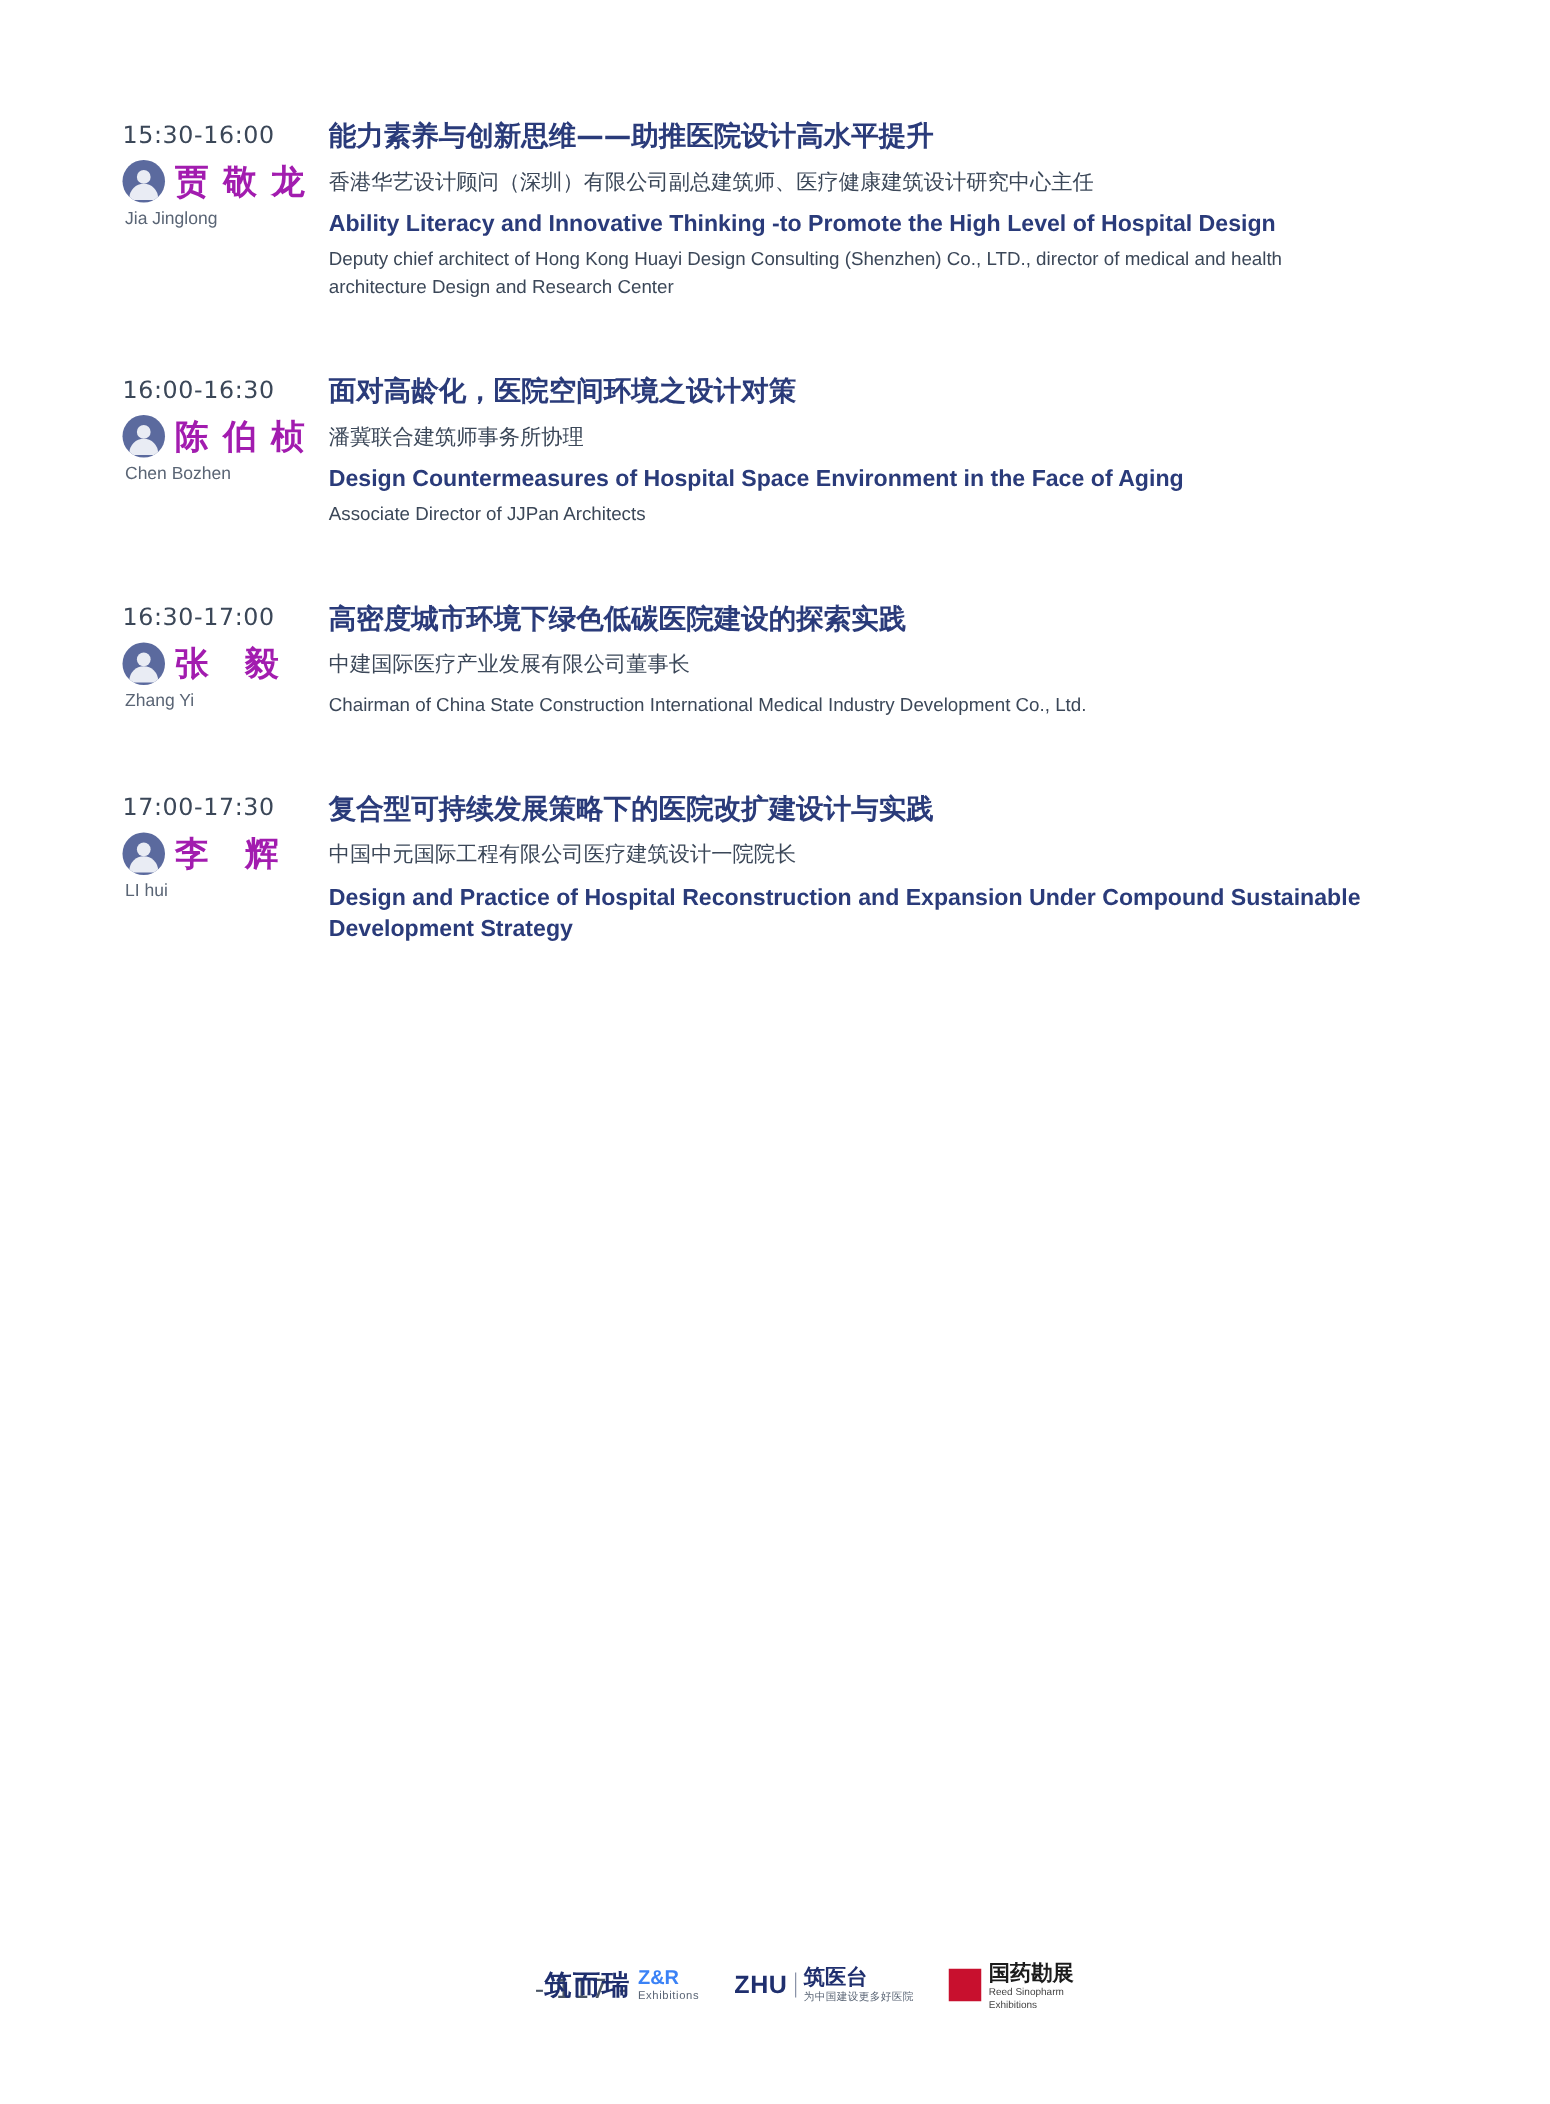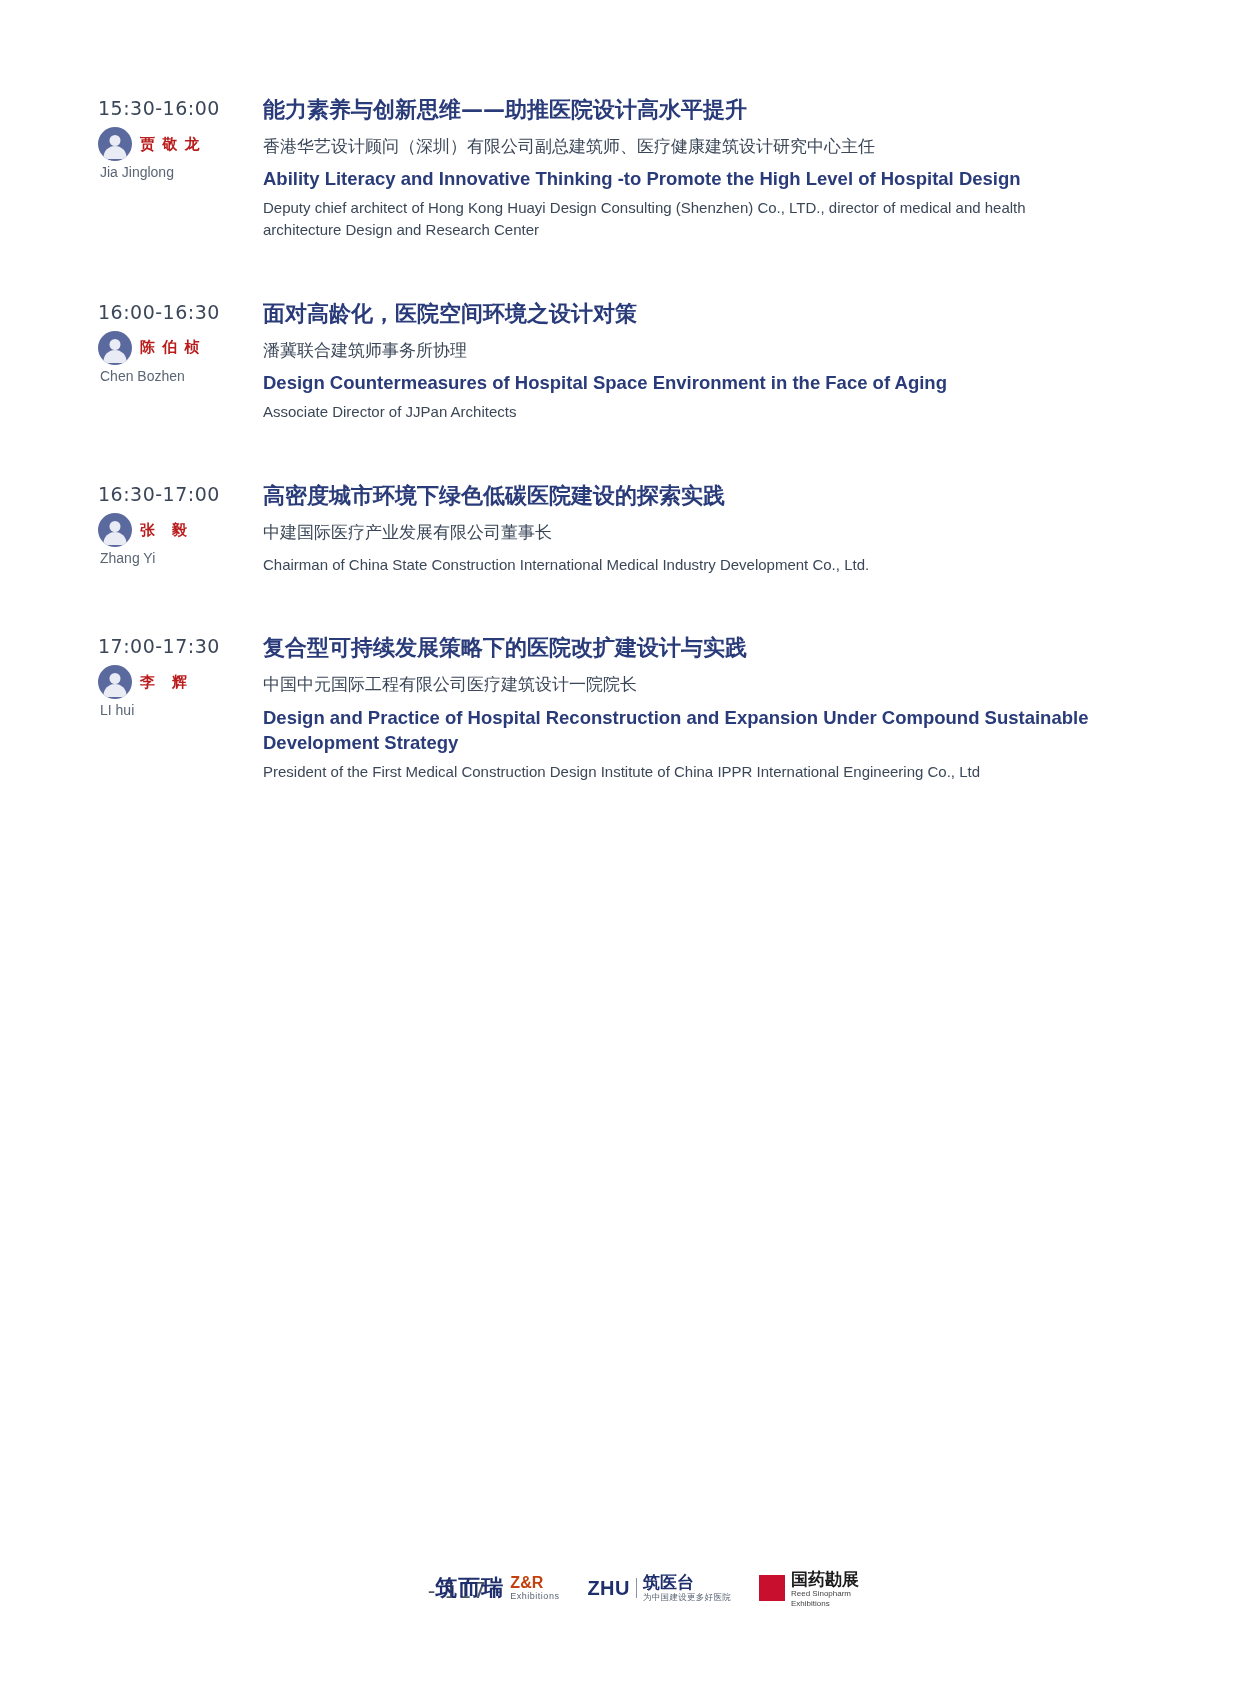--- a/index.html
+++ b/index.html
@@ -81,23 +81,23 @@
     left: 50%;
     top: 19px;
     transform: translateX(-50%);
     width: 23px;
     height: 13px;
     border-radius: 12px 12px 0 0;
     background: #e9ecf4;
   }
   .name-cn {
     font-family: "DejaVu Sans", sans-serif;
-    font-size: 15px;
-    font-weight: 700;
-    color: #b91c1c;
+    font-size: 27px;
+    font-weight: 700;
+    color: #a21caf;
     letter-spacing: 1px;
     white-space: nowrap;
     text-align: right;
   }
   .name-en {
     font-family: "Liberation Sans", sans-serif;
     font-size: 14px;
     color: #5a6575;
     margin-top: 3px;
     margin-left: 2px;
@@ -176,21 +176,21 @@
     letter-spacing: 1px;
   }
   .logo-zr .en {
     margin-left: 6px;
     line-height: 1.05;
   }
   .logo-zr .en .l1 {
     font-family: "Liberation Sans", sans-serif;
     font-size: 16px;
     font-weight: 700;
-    color: #c2410c;
+    color: #3b82f6;
     display: block;
   }
   .logo-zr .en .l2 {
     font-family: "Liberation Sans", sans-serif;
     font-size: 9px;
     color: #5a6575;
     display: block;
     letter-spacing: 0.5px;
   }
   .logo-zhu .mark {
@@ -326,21 +326,20 @@
             </div>
             <div class="name-cn">李　辉</div>
           </div>
           <div class="name-en">LI hui</div>
         </div>
       </div>
       <div class="right-col">
         <div class="title-cn">复合型可持续发展策略下的医院改扩建设计与实践</div>
         <div class="org-cn">中国中元国际工程有限公司医疗建筑设计一院院长</div>
         <div class="title-en">Design and Practice of Hospital Reconstruction and Expansion Under Compound Sustainable Development Strategy</div>
-        <div class="org-en">President of the First Medical Construction Design Institute of China IPPR International Engineering Co., Ltd</div>
       </div>
     </div>
 
   </div>
 
   <div class="footer">
     <div class="page-number">- 117 -</div>
     <div class="logos">
 
       <div class="logo logo-zr">

